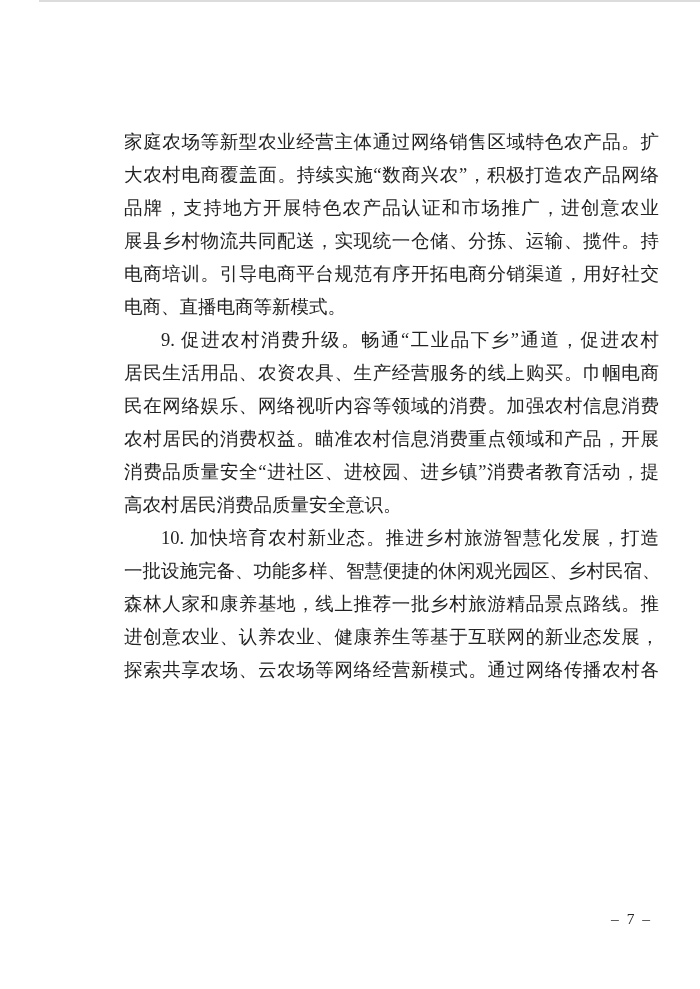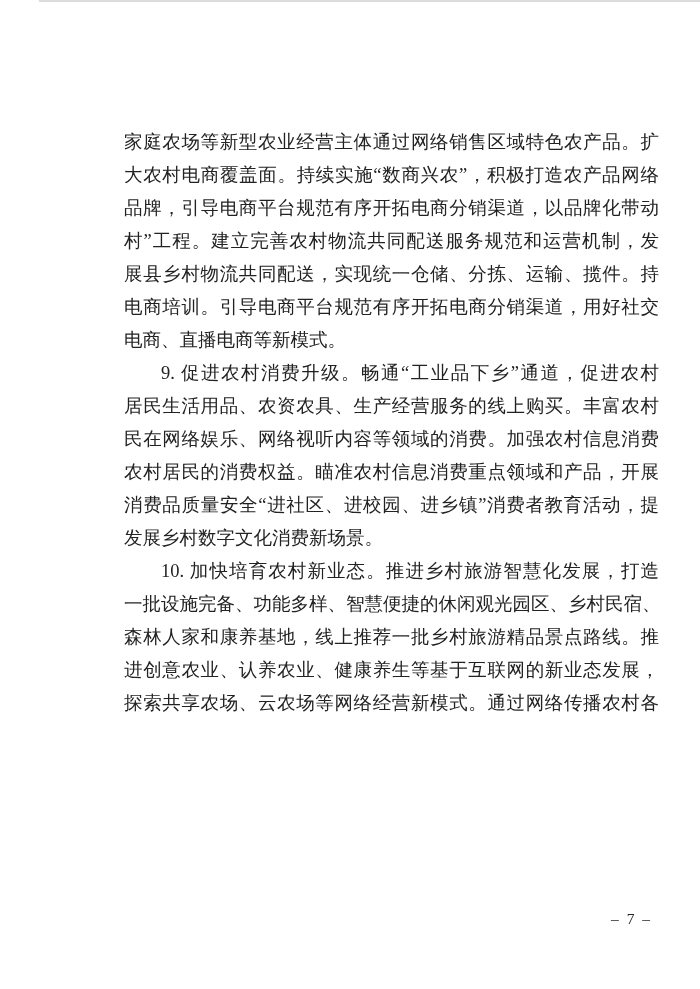--- a/index.html
+++ b/index.html
@@ -64,31 +64,30 @@
   }
 </style>
 </head>
 <body>
 
 <div class="page">
   <div class="scan-edge"></div>
   <div class="text-block">
       <div class="line"><span class="seg">家庭农场等新型农业经营主体通过网络销售区域特色农产品。扩</span></div>
       <div class="line"><span class="seg">大农村电商覆盖面。持续实施“数商兴农”，积极打造农产品网络</span></div>
-      <div class="line"><span class="seg">品牌，引导电商平台规范有序开拓电商分销渠道，以品牌化带动</span></div>
-      <div class="line"><span class="seg">村”工程。建立完善农村物流共同配送服务规范和运营机制，发</span></div>
+      <div class="line"><span class="seg">品牌，支持地方开展特色农产品认证和市场推广，进创意农业</span></div>
       <div class="line"><span class="seg">展县乡村物流共同配送，实现统一仓储、分拣、运输、揽件。持</span></div>
       <div class="line"><span class="seg">电商培训。引导电商平台规范有序开拓电商分销渠道，用好社交</span></div>
       <div class="line short"><span class="seg">电商、直播电商等新模式。</span></div>
       <div class="line indent"><span class="seg bold">9. 促进农村消费升级。</span><span class="seg">畅通“工业品下乡”通道，促进农村</span></div>
-      <div class="line"><span class="seg">居民生活用品、农资农具、生产经营服务的线上购买。丰富农村</span></div>
+      <div class="line"><span class="seg">居民生活用品、农资农具、生产经营服务的线上购买。巾帼电商</span></div>
       <div class="line"><span class="seg">民在网络娱乐、网络视听内容等领域的消费。加强农村信息消费</span></div>
       <div class="line"><span class="seg">农村居民的消费权益。瞄准农村信息消费重点领域和产品，开展</span></div>
       <div class="line"><span class="seg">消费品质量安全“进社区、进校园、进乡镇”消费者教育活动，提</span></div>
-      <div class="line short"><span class="seg">发展乡村数字文化消费新场景。</span></div>
+      <div class="line short"><span class="seg">高农村居民消费品质量安全意识。</span></div>
       <div class="line indent"><span class="seg bold">10. 加快培育农村新业态。</span><span class="seg">推进乡村旅游智慧化发展，打造</span></div>
       <div class="line"><span class="seg">一批设施完备、功能多样、智慧便捷的休闲观光园区、乡村民宿、</span></div>
       <div class="line"><span class="seg">森林人家和康养基地，线上推荐一批乡村旅游精品景点路线。推</span></div>
       <div class="line"><span class="seg">进创意农业、认养农业、健康养生等基于互联网的新业态发展，</span></div>
       <div class="line"><span class="seg">探索共享农场、云农场等网络经营新模式。通过网络传播农村各</span></div>
     </div>
   <div class="page-number">– 7 –</div>
 </div>
 
 </body></html>

